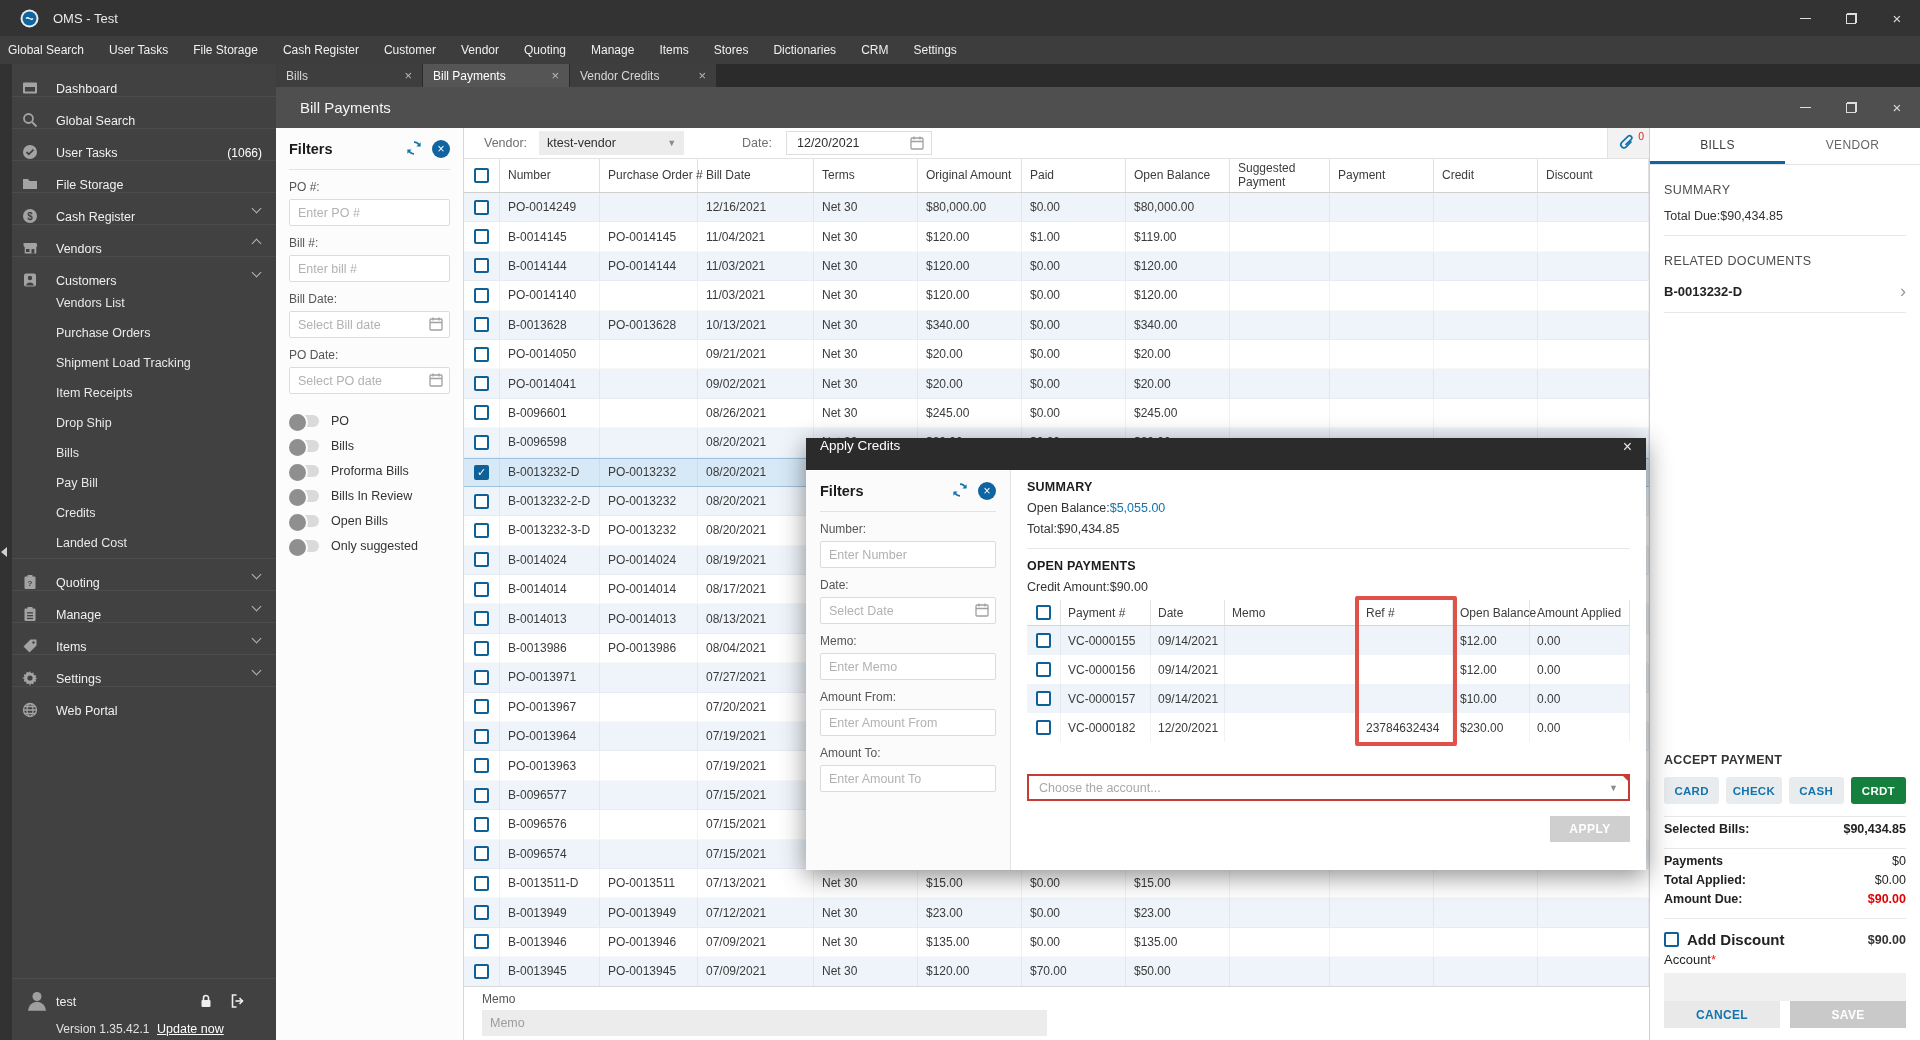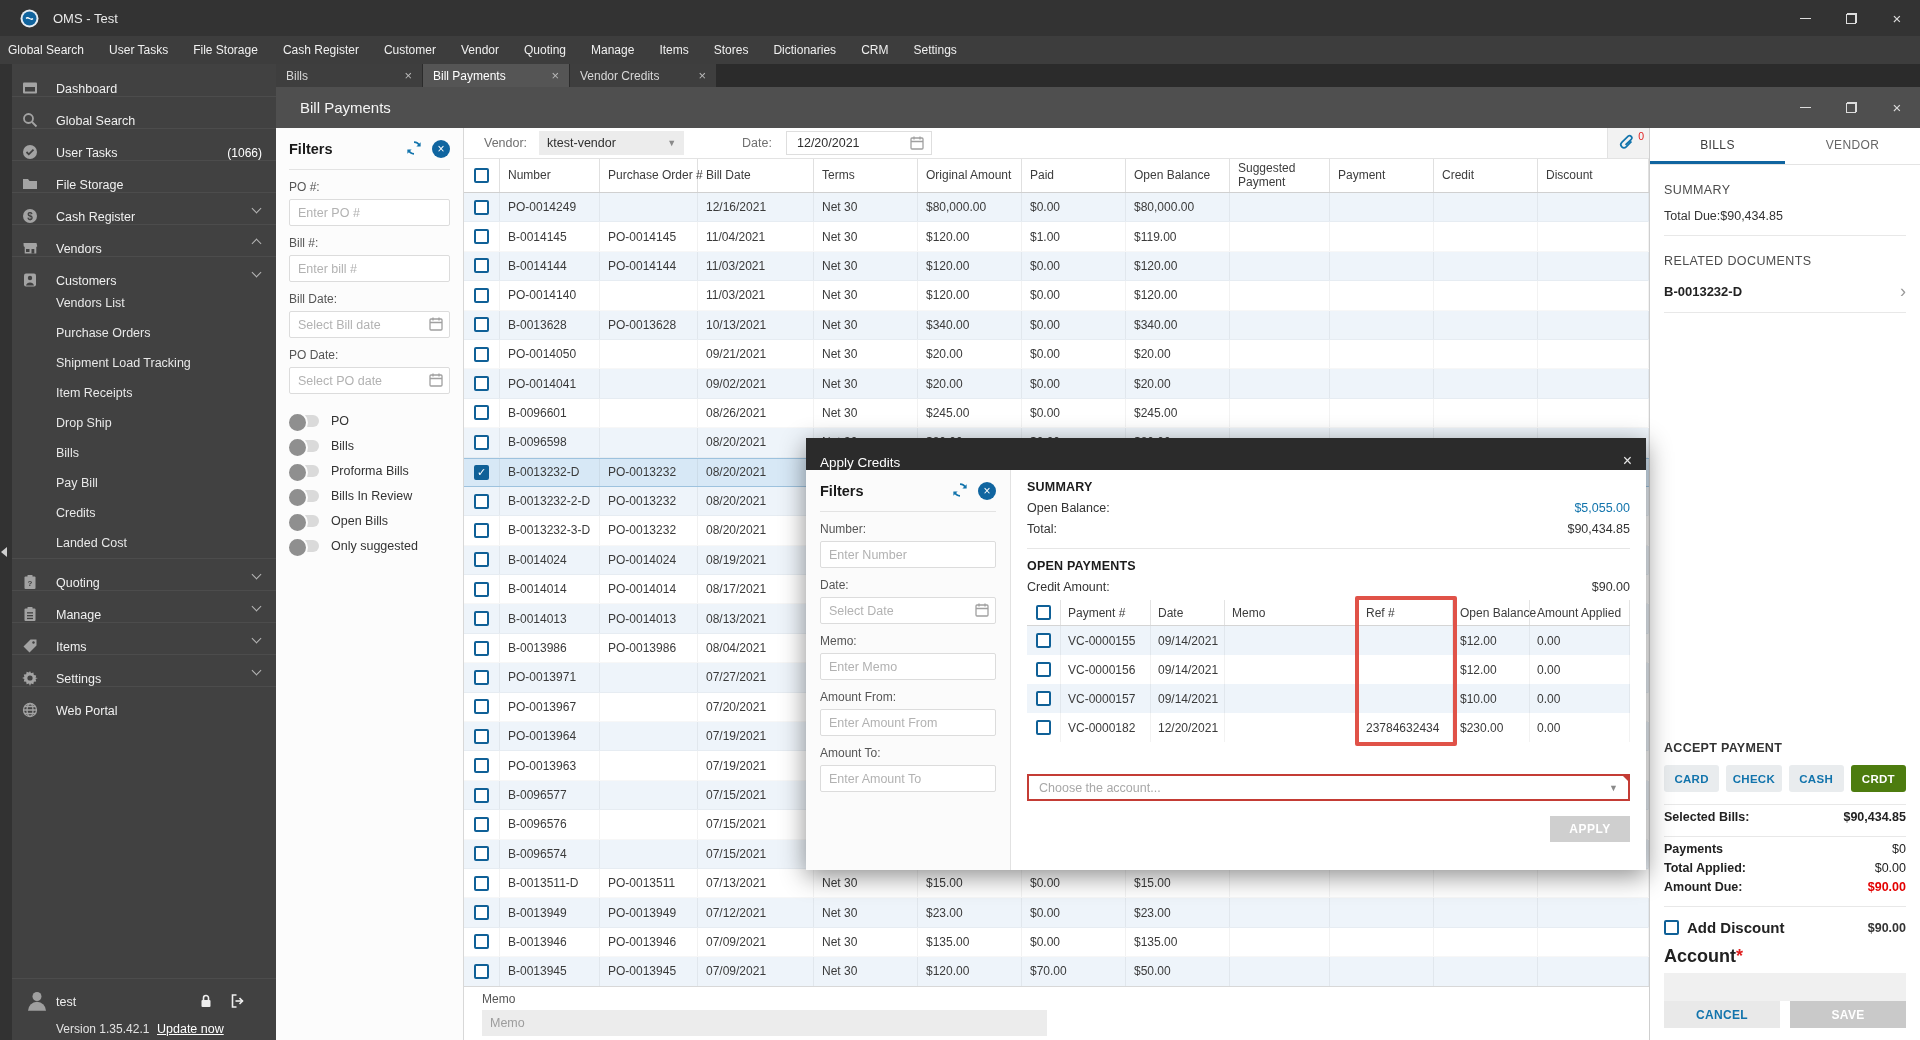--- a/index.html
+++ b/index.html
@@ -125,48 +125,48 @@
   .rheading{margin-top:18px;font-size:12.5px;color:#4c4c4c;letter-spacing:.4px}
   .rrow{display:flex;justify-content:flex-start;margin-top:12px;font-size:12.5px;color:#333}
   .rdiv{border-top:1px solid #e8e8e8;margin-top:12px}
   #related-doc{display:flex;justify-content:space-between;align-items:center;margin-top:14px;cursor:pointer}
   #related-doc .doc{font-weight:bold;font-size:13px;color:#222}
   #related-doc .chev{color:#999;font-size:18px;line-height:1}
   #acceptwrap{margin-top:auto;padding:0 14px 12px;display:flex;flex-direction:column}
   #accept-heading{font-size:12.5px;font-weight:bold;color:#333;letter-spacing:.3px}
   #pay-methods{display:flex;gap:7px;margin-top:10px}
   .pmbtn{flex:1;height:27px;border:none;border-radius:3px;background:#e9ecee;color:#1274ac;font-size:11.5px;font-weight:bold;letter-spacing:.3px;cursor:pointer}
-  .pmbtn.active{background:#4d7c0f;color:#fff}
+  .pmbtn.active{background:#15803d;color:#fff}
   .vrow{display:flex;justify-content:space-between;font-size:12.5px;color:#222;margin-top:5px}
   .vrow .l{font-weight:bold}
   .vrow .v{font-weight:normal}
   .vrow.strong .v{font-weight:bold}
   .vrow.red .v{color:#e30000;font-weight:bold}
   #discount-row{display:flex;align-items:center;margin-top:12px}
   #discount-row .cb{margin-right:8px}
   #discount-row .l{font-weight:bold;font-size:15px;color:#222}
   #discount-row .v{margin-left:auto;font-weight:bold;font-size:12.5px}
-  #account-label{margin-top:10px;font-weight:bold;font-size:18px;color:#222}
+  #account-label{margin-top:4px;font-weight:normal;font-size:13px;color:#222}
   #account-label .req{color:#e02020}
   #account-input{margin-top:6px;width:100%;height:28px;background:#f0f0f0;border:none;outline:none;padding:0 8px}
   #rbuttons{margin-top:auto;display:flex;gap:10px}
   .rbtn{flex:1;height:27px;border:none;font-size:12px;font-weight:bold;letter-spacing:.3px;cursor:pointer}
   #cancel-btn{background:#e9e9e9;color:#1274ac}
   #save-btn{background:#c9c9c9;color:#fff}
 
   
   #modal{position:absolute;left:806px;top:438px;width:840px;height:432px;background:#fff;box-shadow:0 6px 24px rgba(0,0,0,.45);z-index:40;display:flex;flex-direction:column}
-  #mhead{height:32px;background:#2b2b2b;display:flex;align-items:flex-end;padding:0 14px;flex:0 0 32px}
+  #mhead{height:32px;background:#2b2b2b;display:flex;align-items:flex-start;padding:0 14px;flex:0 0 32px}
   #mtitle{color:#fff;font-size:13.5px;flex:1}
   #mclose{color:#e8e8e8;font-size:16px;cursor:pointer}
   #mbody{flex:1;display:flex;min-height:0}
   #mfilters{width:205px;flex:0 0 205px;background:#fbfbfb;border-right:1px solid #e2e2e2;padding:0 14px}
   #mcontent{flex:1;padding:10px 16px 0;display:flex;flex-direction:column}
   .msec{font-size:12.5px;font-weight:bold;color:#1c1c1c;letter-spacing:.2px}
-  .mrow{display:flex;justify-content:space-between;margin-top:7px;font-size:12.5px;color:#333}
+  .mrow{display:flex;margin-top:7px;font-size:12.5px;color:#333}
   .mrow .blue{color:#1274ac}
   .mdiv{border-top:1px solid #e6e6e6;margin:12px 0 10px}
   #mtable{position:relative;margin-top:6px}
   .mgrid{display:grid;grid-template-columns:34px 90px 74px 134px 94px 77px 1fr}
   #mthead{height:26px;border-bottom:1px solid #d5d5d5}
   #mthead .mc{display:flex;align-items:center;border-right:1px solid #e3e3e3;padding:0 7px;font-size:12px;color:#3c3c3c;white-space:nowrap}
   .mprow{height:29px}
   .mprow:nth-child(odd){background:#eef4fa}
   .mprow .mc{display:flex;align-items:center;border-right:1px solid rgba(0,0,0,.05);padding:0 7px;font-size:12px;color:#3a3a3a;white-space:nowrap}
   #redbox{position:absolute;left:328px;top:-4px;width:102px;height:150px;border:4px solid #e05248;border-radius:2px;pointer-events:none}

